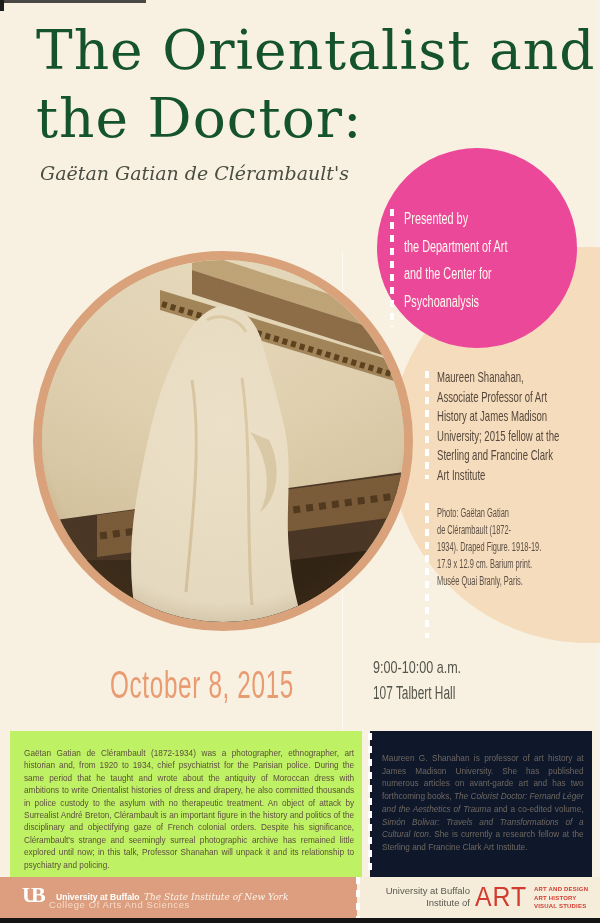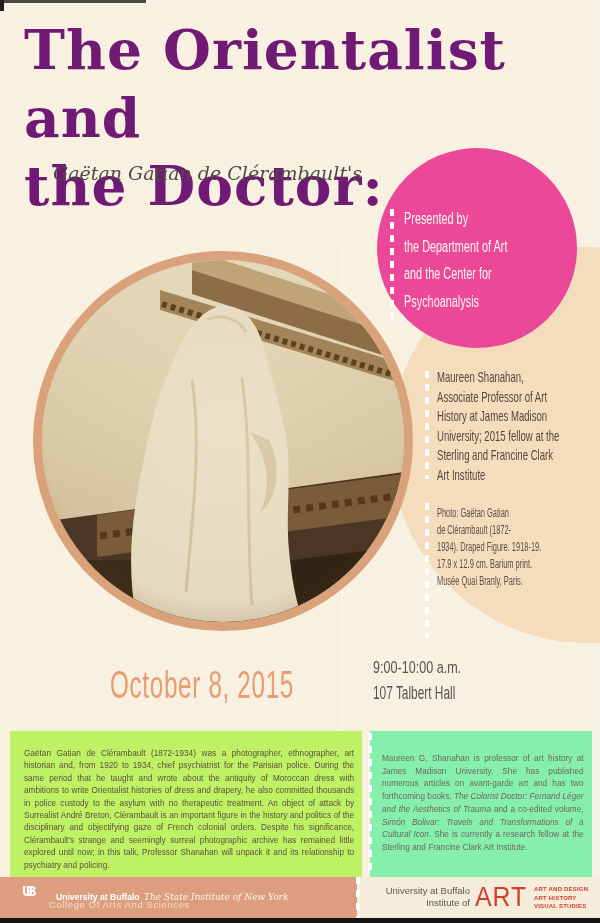--- a/index.html
+++ b/index.html
@@ -10,24 +10,24 @@
     font-family:"Liberation Sans", sans-serif;
   }
   
   .top-edge-left { position:absolute; left:0; top:0; width:146px; height:3px; background:#2a2a28; opacity:.85; }
   .corner-mark { position:absolute; left:0; top:0; width:4px; height:11px; background:#1d1d1b; }
   .right-edge { position:absolute; right:0; top:0; width:4px; height:923px; background:#f6f2e8; }
   .bottom-strip { position:absolute; left:0; top:918px; width:600px; height:5px; background:#141414; }
   .crease { position:absolute; left:342px; top:250px; width:1px; height:627px; background:rgba(255,255,255,.55); }
 
   
-  .title { position:absolute; left:24px; top:16px; color:#701a75;
+  .title { position:absolute; left:36px; top:16px; color:#14532d;
            font-family:"DejaVu Serif", serif; font-size:55px; line-height:68px;
-           font-weight:700; letter-spacing:1px; }
-  .subtitle { position:absolute; left:40px; top:158px; width:322px; text-align:right;
+           font-weight:400; letter-spacing:1px; }
+  .subtitle { position:absolute; left:40px; top:158px; width:322px; text-align:left;
               font-family:"DejaVu Serif", serif; font-style:italic; font-size:19px;
               line-height:30px; color:#494d42; }
 
   
   .circle-light { position:absolute; left:390px; top:247px; width:396px; height:396px;
                   border-radius:50%; background:#f4dcbd; z-index:1; }
   .circle-presented { position:absolute; left:377px; top:148px; width:200px; height:200px;
                       border-radius:50%; background:#ec4899; z-index:2; }
   .vdash { position:absolute; width:3.5px;
            background:repeating-linear-gradient(to bottom,#ffffff 0 7px, rgba(255,255,255,0) 7px 13px); }
@@ -59,30 +59,30 @@
           white-space:nowrap; transform:scaleX(.74); transform-origin:left top; }
   .loc  { position:absolute; left:373px; top:683px; color:#53544a; font-size:18px;
           white-space:nowrap; transform:scaleX(.66); transform-origin:left top; }
 
   
   .block-left { position:absolute; left:10px; top:731px; width:352px; height:146px;
                 background:#bef264; z-index:5; overflow:hidden; }
   .block-left p { margin:16px 0 0 14px; width:393px; transform:scaleX(.84); transform-origin:left top;
                   font-size:9.8px; line-height:12.4px; color:#5f4e40; text-align:justify; }
   .block-right { position:absolute; left:370px; top:731px; width:222px; height:146px;
-                 background:#86efac; z-index:5; overflow:hidden; }
+                 background:#0f172a; z-index:5; overflow:hidden; }
   .block-right-dash { left:368px; top:733px; height:142px; z-index:6; }
   .block-right p { margin:21px 0 0 12px; width:240px; transform:scaleX(.84); transform-origin:left top;
                    font-size:9.8px; line-height:12.7px; color:#6e6860; text-align:justify; }
 
   
   .footer-bar { position:absolute; left:0; top:877px; width:357px; height:41px;
                 background:#dc9e7e; z-index:5; }
   .ub-mark { position:absolute; left:22px; top:5px; color:#ffffff;
-             font-family:Liberation Sans, sans-serif; font-weight:bold; font-size:15px;
+             font-family:Liberation Serif, serif; font-weight:bold; font-size:22px;
              letter-spacing:-7px; }
   .ub-line1 { position:absolute; left:56px; top:9px; white-space:nowrap; }
   .ub-uni { font-weight:bold; font-size:8.6px; color:#ffffff; }
   .ub-suny { font-family:"DejaVu Serif", serif; font-style:italic; font-size:9px; color:#fdf3ea; }
   .ub-college { position:absolute; left:49px; top:22px; font-size:9.5px; letter-spacing:.6px;
                 color:#f4dcca; white-space:nowrap; }
   .footer-divider { left:356px; top:877px; height:41px; z-index:6; }
   .footer-right { position:absolute; left:360px; top:877px; width:240px; height:41px;
                   background:#f5edda; z-index:5; }
   .dept-text { position:absolute; left:352px; top:885px; width:118px; text-align:right;

